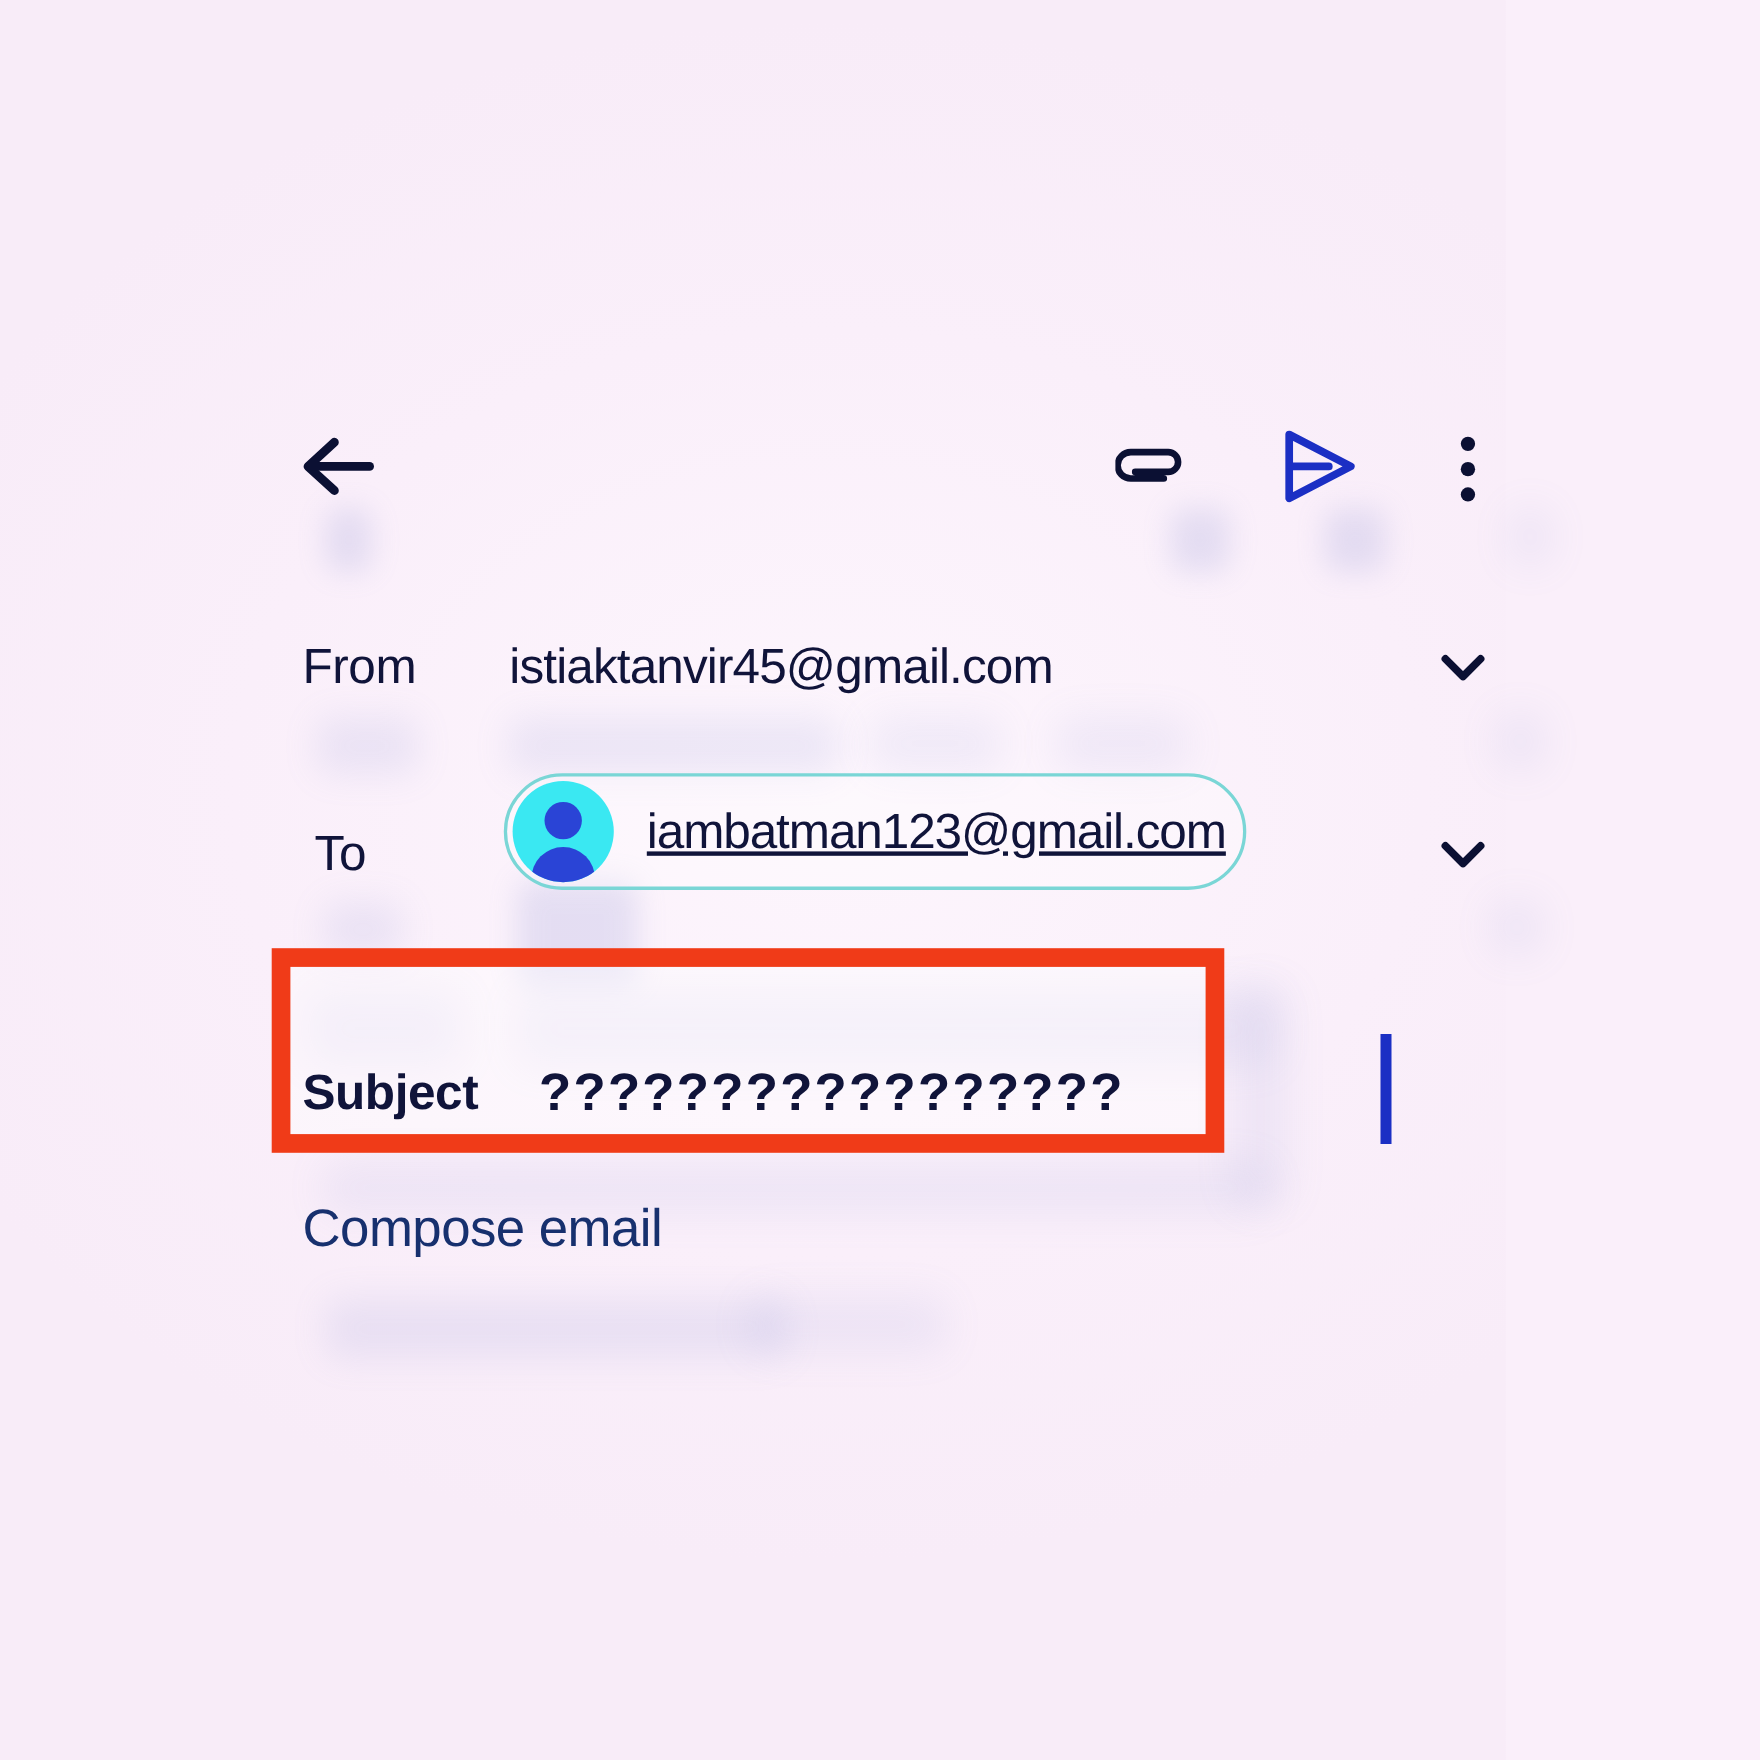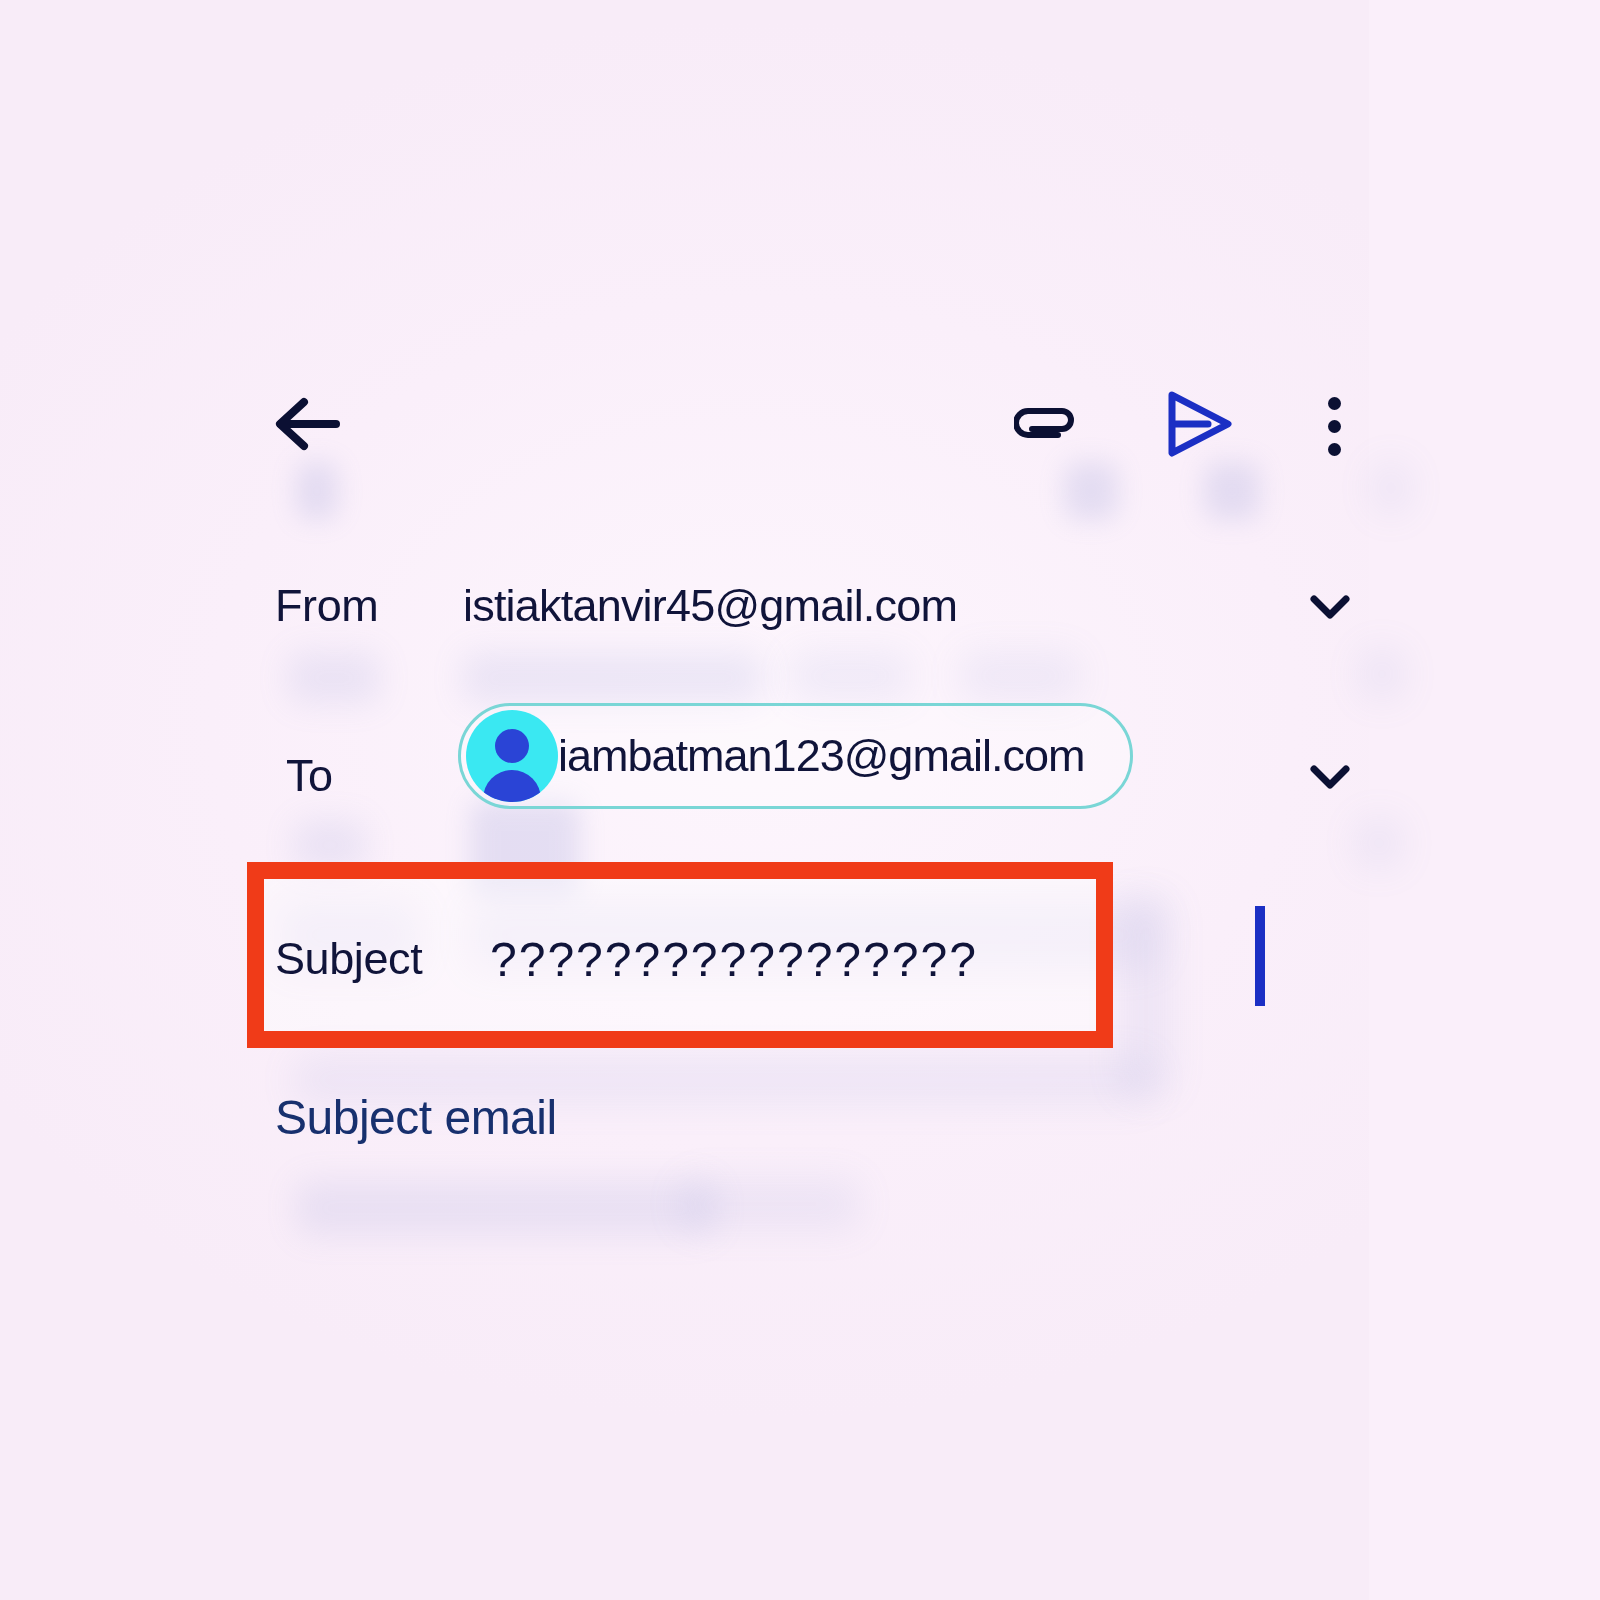--- a/index.html
+++ b/index.html
@@ -118,42 +118,44 @@
     transform: translateX(-50%);
     width: 58px; height: 46px;
     border-radius: 29px 29px 6px 6px;
     background: #2a44d6;
   }
   .chip-text {
     color: #10143a;
     font-size: 45px;
     letter-spacing: -1px;
     white-space: nowrap;
+    margin-left: 30px;
     padding-right: 14px;
+    text-decoration: underline;
   }
 
   .chevron {
     position: absolute;
     width: 56px; height: 56px;
   }
   #chev-from { left: 1302px; top: 578px; }
   #chev-to   { left: 1302px; top: 748px; }
 
   
   #subject-highlight {
     position: absolute;
     left: 247px; top: 862px;
     width: 866px; height: 186px;
     border: 17px solid #f03b18;
     box-sizing: border-box;
     background: rgba(255,255,255,0.42);
   }
   #row-subject {
-    left: 275px; top: 929px;
-    width: 840px; height: 60px;
+    left: 275px; top: 963px;
+    width: 840px; height: 60px; font-weight: bold;
   }
   #subject-value {
     position: absolute;
     left: 215px;
     color: #10143a;
     font-size: 48px;
     letter-spacing: 2.0px;
     white-space: nowrap;
   }
   #subject-caret {
@@ -270,15 +272,15 @@
   </div>
 
   <div id="subject-highlight"></div>
 
   <div class="row" id="row-subject">
     <span class="row-label">Subject</span>
     <span id="subject-value" placeholder="Subject">?????????????????</span>
     <span id="subject-caret"></span>
   </div>
 
-  <div id="compose-body" placeholder="Compose email">Subject email</div>
+  <div id="compose-body" placeholder="Compose email">Compose email</div>
 
 </div>
 
 </body></html>

